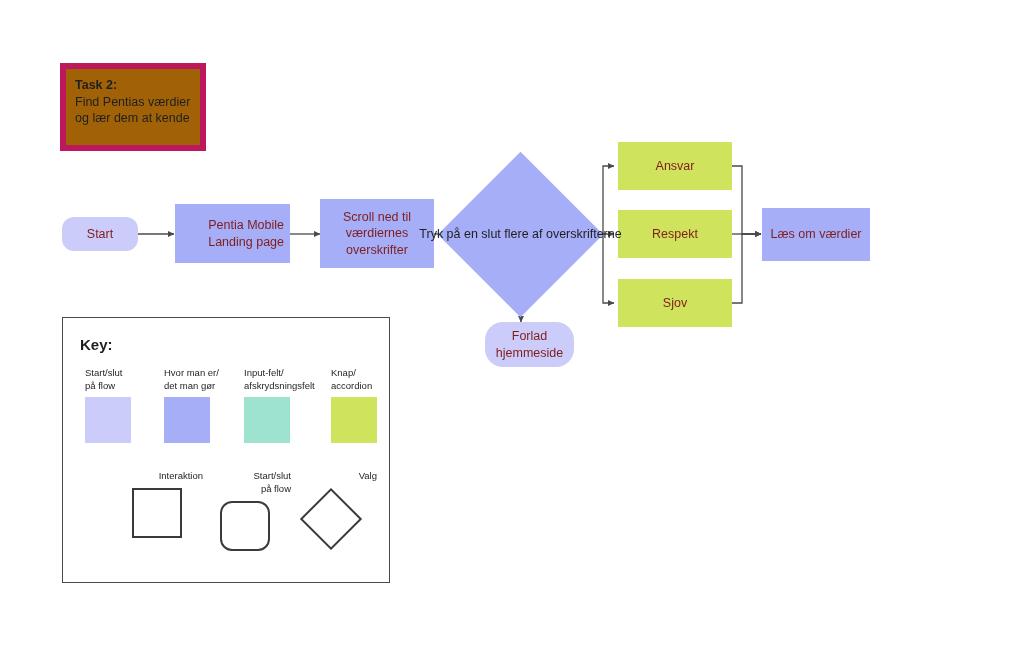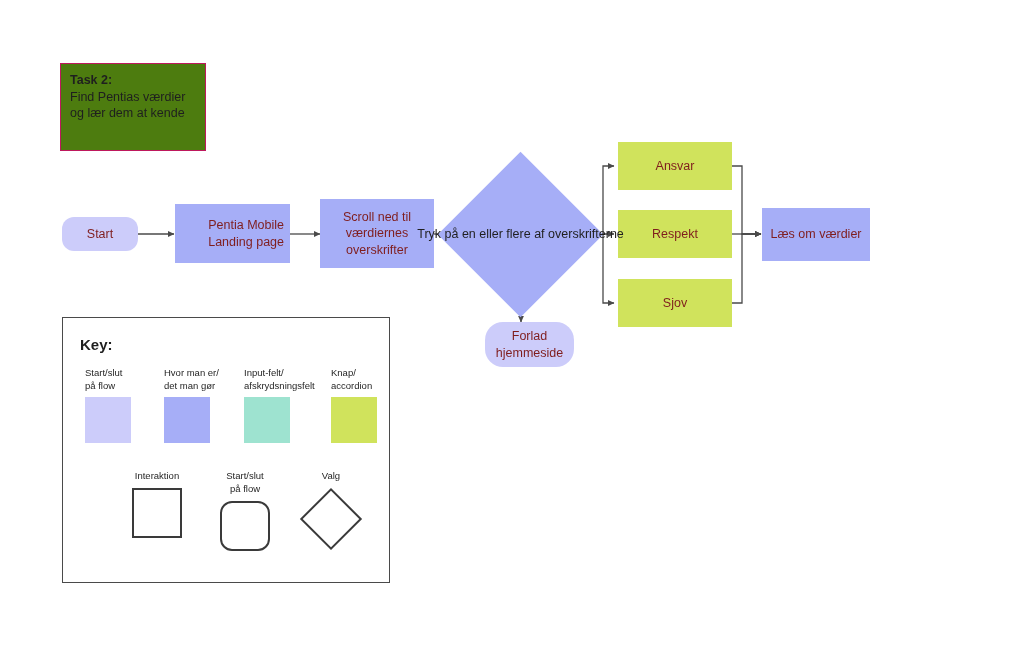--- a/index.html
+++ b/index.html
@@ -29,22 +29,22 @@
     width: 1024px;
     height: 653px;
     pointer-events: none;
   }
 
   
   .task-note {
     position: absolute;
     left: 60px; top: 63px;
     width: 146px; height: 88px;
-    background: #4d7c0f;
-    border: 1px solid #be185d;
+    background: #a16207;
+    border: 6px solid #be185d;
     padding: 8px 9px 0 9px;
     font-size: 12.5px;
     line-height: 1.32;
   }
   .task-note .title { font-weight: bold; display: block; }
   .task-note .body { display: block; }
 
   
   .node {
     position: absolute;
@@ -103,21 +103,21 @@
     color: #1f1f1f;
     white-space: pre-line;
     margin-bottom: 5px;
   }
   .swatch-box {
     width: 46px; height: 46px;
   }
 
   .shape-item {
     position: absolute;
-    text-align: center;
+    text-align: right;
   }
   .shape-caption {
     font-size: 9.5px;
     line-height: 1.38;
     color: #1f1f1f;
     white-space: pre-line;
     margin-bottom: 6px;
   }
   .shape-fig {
     width: 50px; height: 50px;
@@ -184,21 +184,21 @@
   <div class="node" style="left:175px; top:204px; width:115px; height:59px; background:#a6aef7;text-align:right;">
     <span>Pentia Mobile Landing page</span>
   </div>
 
   <div class="node" style="left:320px; top:199px; width:114px; height:69px; background:#a6aef7;">
     <span>Scroll ned til værdiernes overskrifter</span>
   </div>
 
   <div class="diamond-wrap" style="left:462px; top:176px; width:117px; height:117px;">
     <div class="diamond-shape" style="background:#a6aef7;"></div>
-    <div class="diamond-label">Tryk på en eller flere af overskrifterne</div>
+    <div class="diamond-label">Tryk på en slut flere af overskrifterne</div>
   </div>
 
   <div class="node node-terminator" style="left:485px; top:322px; width:89px; height:45px; background:#ccccfa;border-radius:18px;">
     <span>Forlad hjemmeside</span>
   </div>
 
   <div class="node" style="left:618px; top:142px; width:114px; height:48px; background:#d0e35c;">
     <span>Ansvar</span>
   </div>
 

